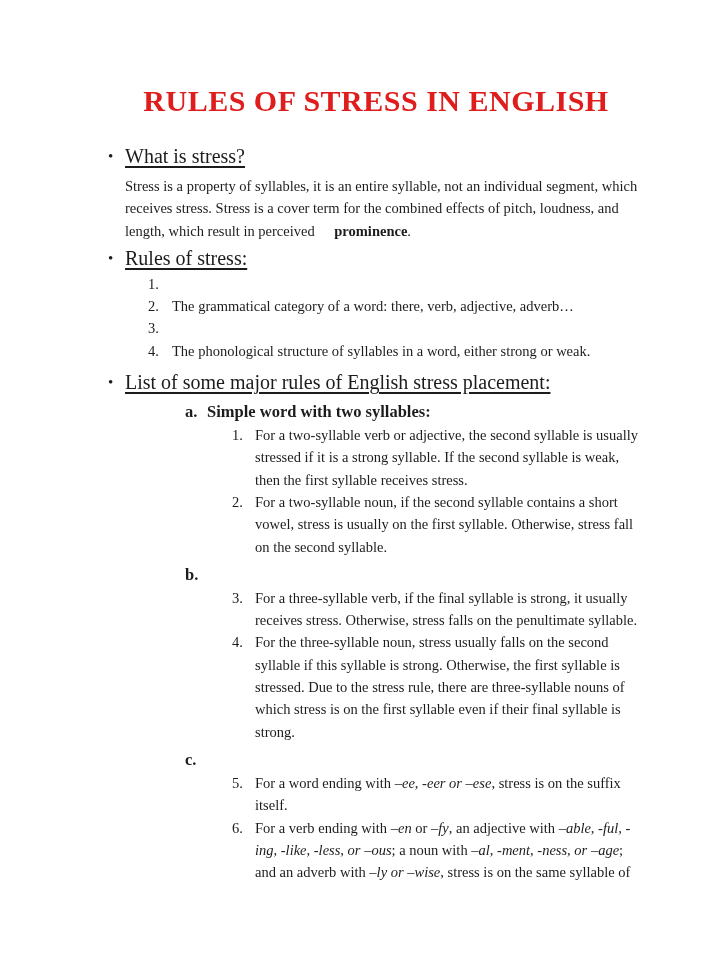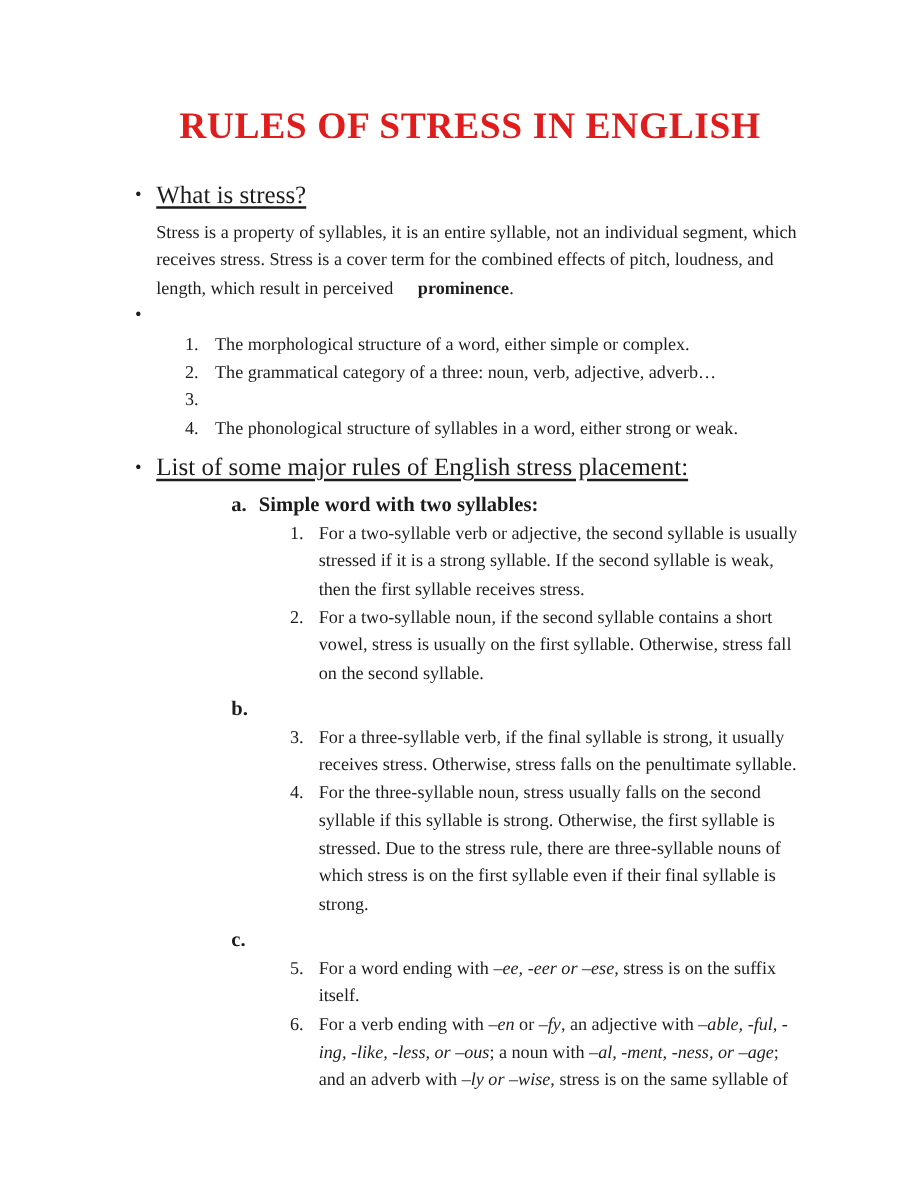--- a/index.html
+++ b/index.html
@@ -108,29 +108,29 @@
   <h1 class="title">RULES OF STRESS IN ENGLISH</h1>
 
   <div class="topic">
     <span class="bullet">•</span>
     <span class="topic-heading">What is stress?</span>
   </div>
   <p class="para"><span>Stress is a property of syllables, it is an entire syllable, not an individual segment, which receives stress. Stress is a cover term for the combined effects of pitch, loudness, and length, which result in perceived </span><b>prominence</b><span>.</span></p>
 
   <div class="topic">
     <span class="bullet">•</span>
+    <span class="topic-heading">Rules of stress:</span>
   </div>
   <div class="num-list">
     <div class="num-row">
       <span class="num">1.</span>
-      <span class="itext">The morphological structure of a word, either simple or complex.</span>
     </div>
     <div class="num-row">
       <span class="num">2.</span>
-      <span class="itext">The grammatical category of a three: noun, verb, adjective, adverb…</span>
+      <span class="itext">The grammatical category of a word: there, verb, adjective, adverb…</span>
     </div>
     <div class="num-row">
       <span class="num">3.</span>
     </div>
     <div class="num-row">
       <span class="num">4.</span>
       <span class="itext">The phonological structure of syllables in a word, either strong or weak.</span>
     </div>
   </div>
 

